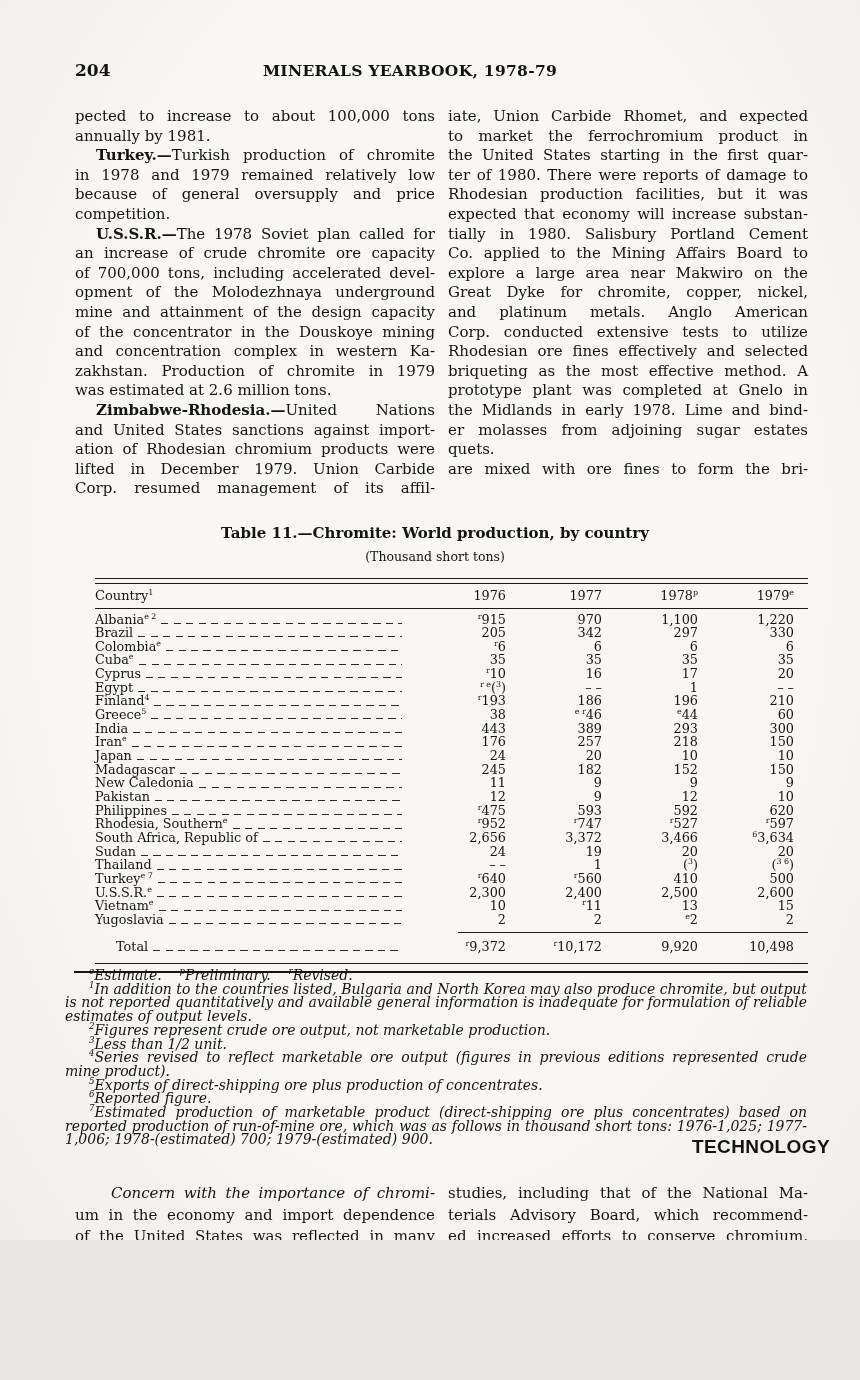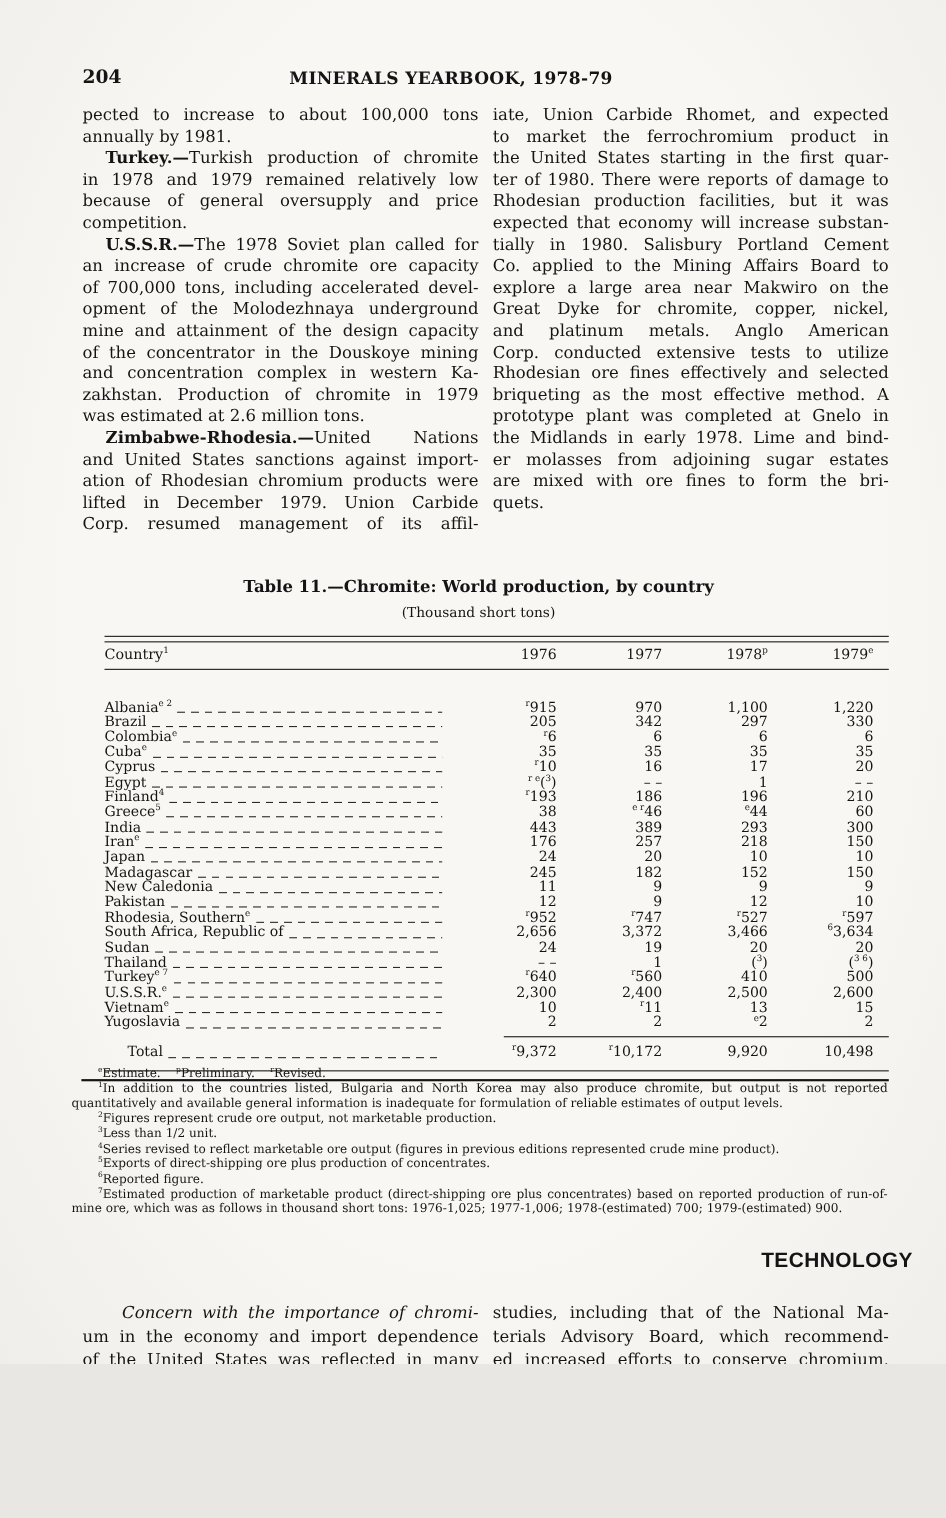--- a/index.html
+++ b/index.html
@@ -12,55 +12,55 @@
     color:#141414;
     font-family:"DejaVu Serif","Liberation Serif",serif;
     overflow:hidden;
   }
   
   .runhead{position:absolute;top:60px;left:75px;right:55px;height:24px;}
   .pagenum{position:absolute;left:0;top:0;font-size:17px;font-weight:700;}
   .headtitle{position:absolute;left:0;right:60px;top:1px;text-align:center;font-size:15.5px;font-weight:700;letter-spacing:.3px;}
   
   .columns{position:absolute;left:75px;right:52px;display:flex;gap:13px;}
-  .cols-top{top:95px;}
+  .cols-top{top:107px;}
   .cols-tech{top:1183px;}
   .col{flex:1;min-width:0;}
   .para{margin:0;}
   .line{font-size:15px;line-height:19.6px;text-align:justify;text-align-last:justify;}
   .cols-tech .line{line-height:21.6px;}
   .line.last{text-align-last:left;}
   .line.indent{text-indent:21px;}
   .cols-tech .line.indent{text-indent:36px;font-style:italic;}
   .line b{font-weight:700;}
   sup{font-size:62%;line-height:0;vertical-align:super;letter-spacing:0;}
   
   .table-sec{position:absolute;left:62px;width:746px;top:524px;}
   .tbl-title{text-align:center;font-size:15px;font-weight:700;}
   .tbl-sub{text-align:center;font-size:12.5px;margin-top:7px;}
   .tbl-inner{margin-left:33px;margin-right:0;}
   .rule-dbl{margin-top:14px;height:3.5px;border-top:1.4px solid #1a1a1a;border-bottom:1px solid #1a1a1a;}
   .thead{display:flex;align-items:flex-end;padding:4px 14px 5px 0;}
   .th-country{flex:1;font-size:13px;}
   .tval{width:96px;text-align:right;font-size:12.8px;white-space:nowrap;}
   .rule-1{border-top:1.2px solid #1a1a1a;}
-  .tbody{padding:4px 14px 0 0;margin-top:24px;}
+  .tbody{padding:4px 14px 0 0;}
   .trow{display:flex;align-items:baseline;line-height:13.65px;}
   .tcountry{font-size:12.8px;white-space:nowrap;}
   .leader{flex:1;align-self:flex-end;height:10px;margin:0 8px 2px 5px;
     background-image:repeating-linear-gradient(to right,#2a2a2a 0 7px,transparent 7px 12.5px);
     background-size:100% 1.4px;background-repeat:no-repeat;background-position:left bottom;}
   .total-rule{margin:5px 0 0 363px;border-top:1.1px solid #1a1a1a;}
   .total-row{display:flex;align-items:baseline;padding:6px 14px 2px 0;line-height:15px;}
   .total-row .tcountry{margin-left:21px;}
   .rule-under-total{margin-top:7px;border-top:1.2px solid #1a1a1a;}
   .rule-bottom{margin-top:7px;margin-left:12px;border-top:2px solid #151515;}
   
   .footnotes{position:absolute;left:65px;width:742px;top:969px;}
-  .footnote{font-size:11px;line-height:13.7px;text-align:justify;text-indent:24px;}
+  .footnote{font-size:14px;line-height:13.7px;text-align:justify;text-indent:24px;font-style:italic;}
   .footnote.legend{white-space:pre-wrap;text-align:left;}
   
   .tech-head{position:absolute;left:0;right:30px;top:1136px;text-align:right;
     font-family:"Liberation Sans","DejaVu Sans",sans-serif;font-size:19px;font-weight:700;letter-spacing:.4px;}
 </style>
 </head>
 <body>
 
 <div class="page">
 
@@ -112,22 +112,22 @@
           <div class="line">Co. applied to the Mining Affairs Board to</div>
           <div class="line">explore a large area near Makwiro on the</div>
           <div class="line">Great Dyke for chromite, copper, nickel,</div>
           <div class="line">and platinum metals. Anglo American</div>
           <div class="line">Corp. conducted extensive tests to utilize</div>
           <div class="line">Rhodesian ore fines effectively and selected</div>
           <div class="line">briqueting as the most effective method. A</div>
           <div class="line">prototype plant was completed at Gnelo in</div>
           <div class="line">the Midlands in early 1978. Lime and bind-</div>
           <div class="line">er molasses from adjoining sugar estates</div>
+          <div class="line last">quets.</div>
           <div class="line">are mixed with ore fines to form the bri-</div>
-          <div class="line last">quets.</div>
         </div>
       </div>
   </div>
 
   <div class="table-sec">
     <div class="tbl-title">Table 11.—Chromite: World production, by country</div>
     <div class="tbl-sub">(Thousand short tons)</div>
 
     <div class="tbl-inner">
       <div class="rule-dbl"></div>
@@ -245,20 +245,28 @@
             <span class="tval">9</span>
             <span class="tval">9</span>
           </div>
           <div class="trow">
             <span class="tcountry">Pakistan</span>
             <span class="leader"></span>
             <span class="tval">12</span>
             <span class="tval">9</span>
             <span class="tval">12</span>
             <span class="tval">10</span>
+          </div>
+          <div class="trow">
+            <span class="tcountry">Philippines</span>
+            <span class="leader"></span>
+            <span class="tval"><sup>r</sup>475</span>
+            <span class="tval">593</span>
+            <span class="tval">592</span>
+            <span class="tval">620</span>
           </div>
           <div class="trow">
             <span class="tcountry">Rhodesia, Southern<sup>e</sup></span>
             <span class="leader"></span>
             <span class="tval"><sup>r</sup>952</span>
             <span class="tval"><sup>r</sup>747</span>
             <span class="tval"><sup>r</sup>527</span>
             <span class="tval"><sup>r</sup>597</span>
           </div>
           <div class="trow">

